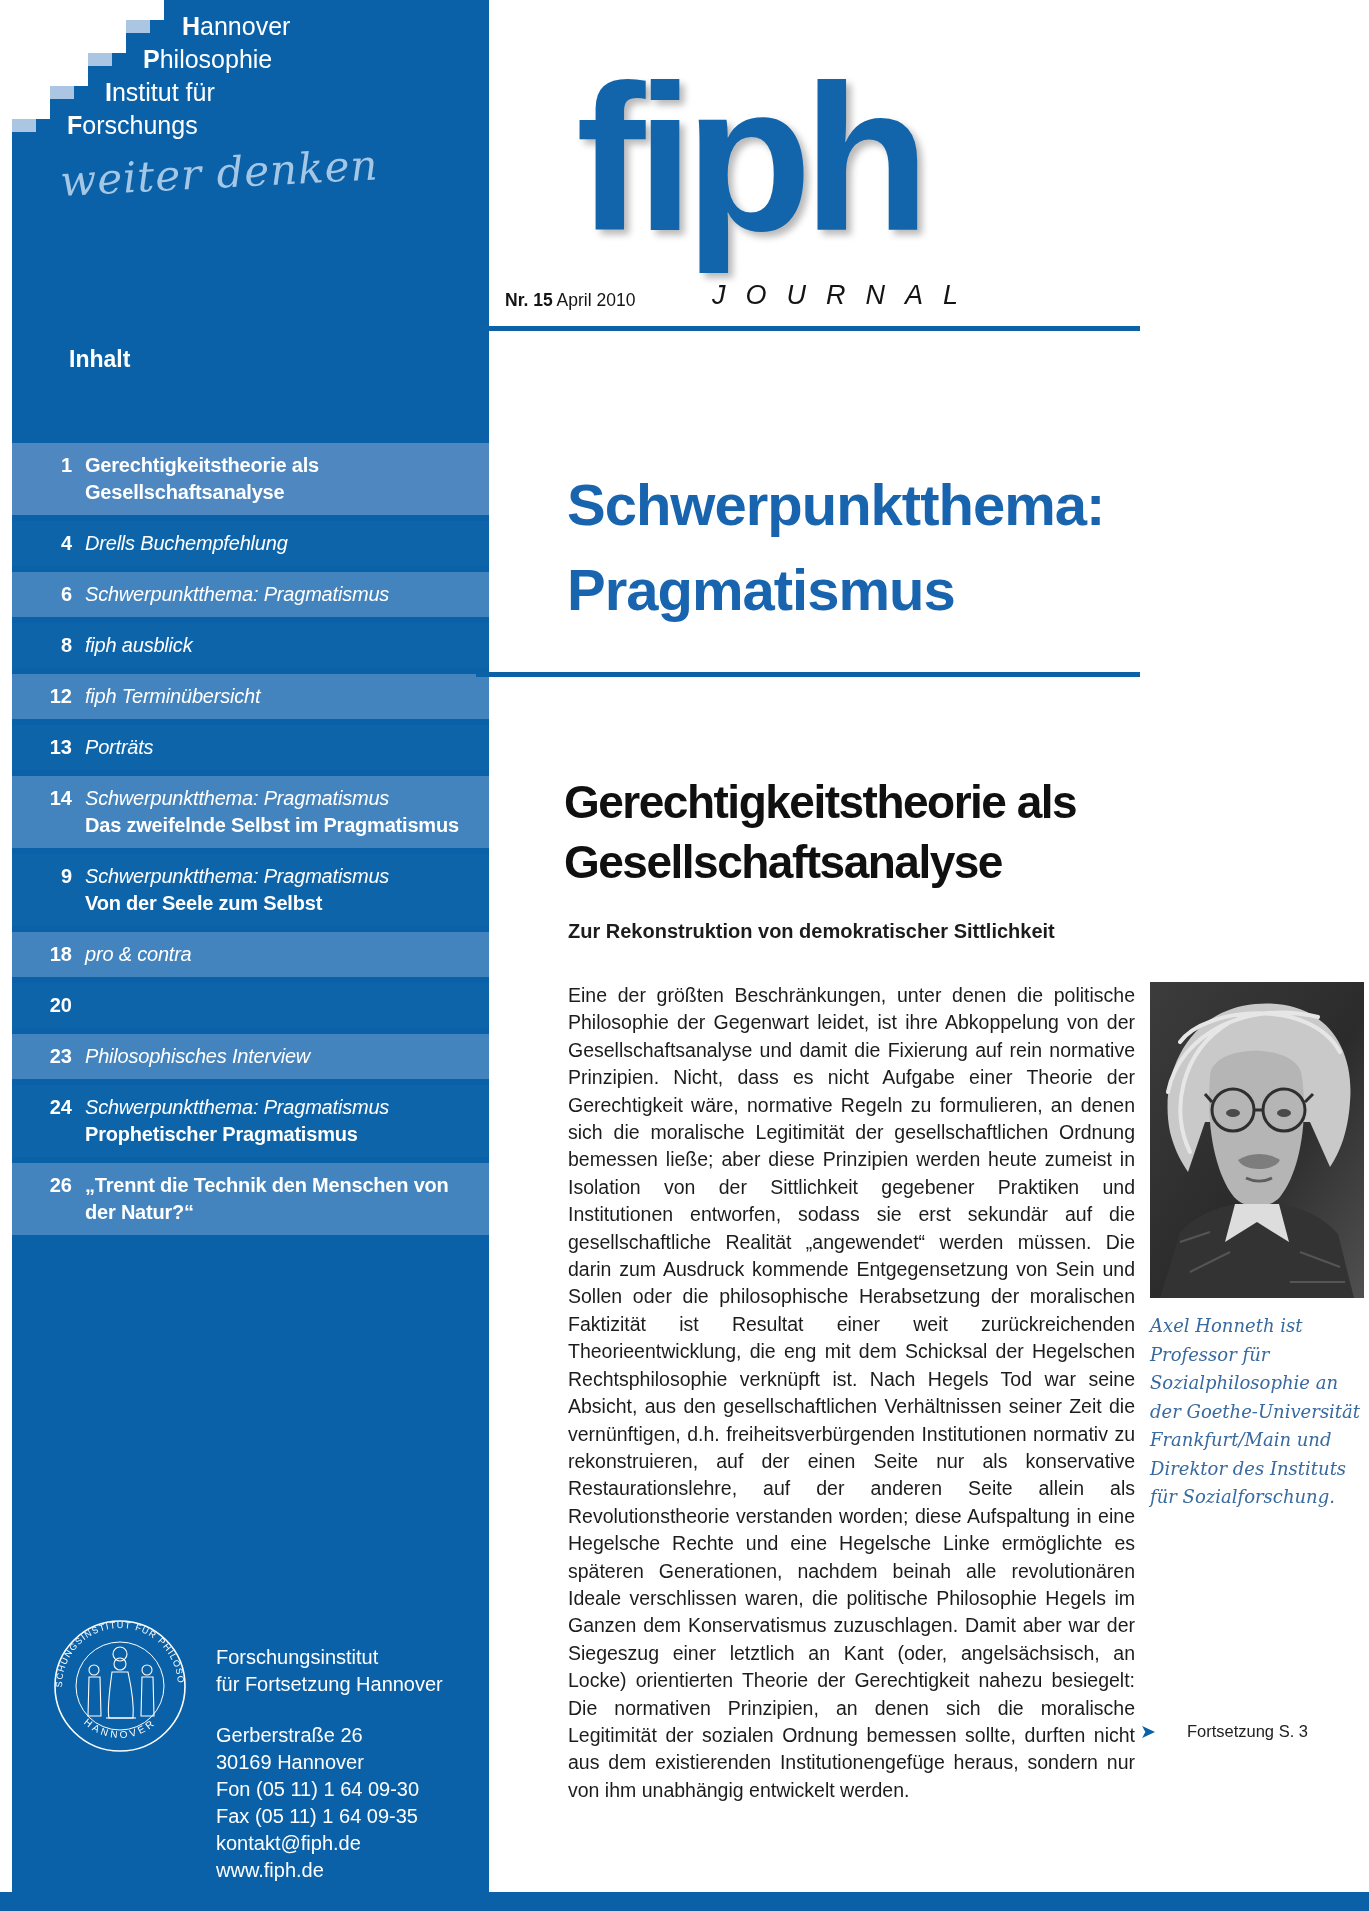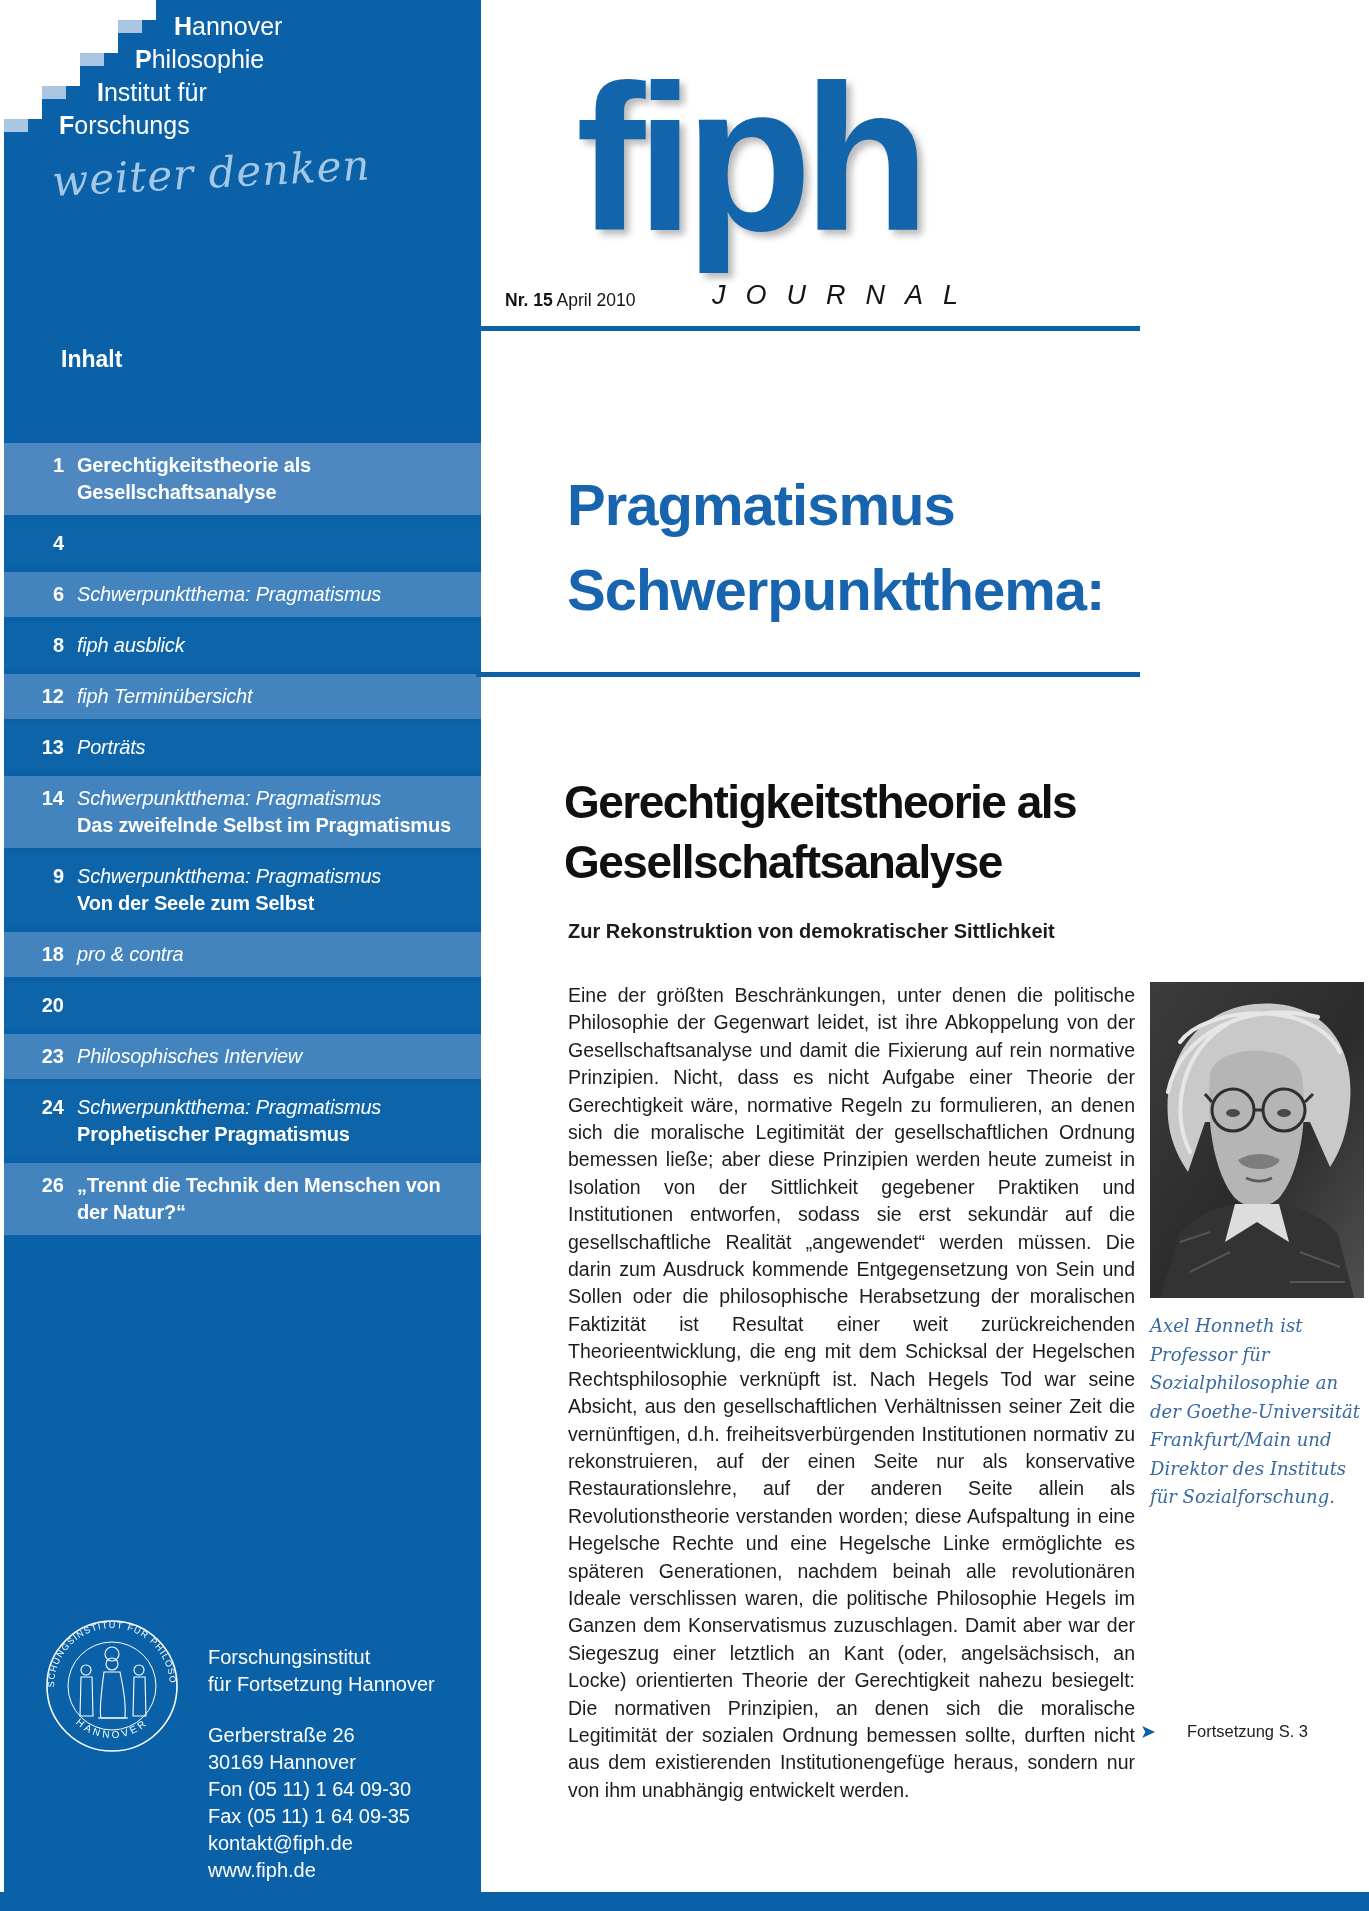--- a/index.html
+++ b/index.html
@@ -1,21 +1,21 @@
 <!DOCTYPE html>
 <html><head>
 <meta charset="utf-8">
 <style>
   html,body{margin:0;padding:0;}
   body{
     width:1369px;height:1911px;position:relative;background:#ffffff;
     font-family:"Liberation Sans",sans-serif;overflow:hidden;
   }
   
-  .sidebar{position:absolute;left:4px;top:0;width:477px;height:1911px;background:#0b61a8;}
+  .sidebar{position:absolute;left:12px;top:0;width:477px;height:1911px;background:#0b61a8;}
   .stairs{position:absolute;left:0;top:0;}
   .inst-line{position:absolute;color:#ffffff;font-size:25px;line-height:33px;white-space:nowrap;}
   .inst-line .initial{font-weight:700;}
   .inst-1{left:170px;top:10px;}
   .inst-2{left:131px;top:43px;}
   .inst-3{left:93px;top:76px;}
   .inst-4{left:55px;top:109px;}
   .tagline{
     position:absolute;left:48px;top:148px;width:340px;
     font-family:"DejaVu Serif",serif;font-style:italic;font-size:42px;
@@ -102,20 +102,23 @@
 
   <div class="toc">
     <div class="toc-row highlight">
       <div class="toc-num">1</div>
       <div class="toc-text">
           <div class="toc-sub">Gerechtigkeitstheorie als Gesellschaftsanalyse</div>
         </div>
     </div>
     <div class="toc-row dark">
       <div class="toc-num">4</div>
+      <div class="toc-text">
+          <div class="toc-title">Drells Buchempfehlung</div>
+        </div>
     </div>
     <div class="toc-row light">
       <div class="toc-num">6</div>
       <div class="toc-text">
           <div class="toc-title">Schwerpunktthema: Pragmatismus</div>
         </div>
     </div>
     <div class="toc-row dark">
       <div class="toc-num">8</div>
       <div class="toc-text">
@@ -217,22 +220,22 @@
 
 <div class="issue">
   <span class="no">Nr. 15</span>
   <span>April 2010</span>
 </div>
 <div class="rule rule-1"></div>
 <div class="logo-fiph">fiph</div>
 <div class="journal">JOURNAL</div>
 
 <div class="kicker">
+  <div>Schwerpunktthema:</div>
   <div>Pragmatismus</div>
-  <div>Schwerpunktthema:</div>
 </div>
 <div class="rule rule-2"></div>
 
 <div class="article-title">Gerechtigkeitstheorie als Gesellschaftsanalyse</div>
 <div class="article-subtitle">Zur Rekonstruktion von demokratischer Sittlichkeit</div>
 <div class="body-text">Eine der größten Beschränkungen, unter denen die politische Philosophie der Gegenwart leidet, ist ihre Abkoppelung von der Gesellschaftsanalyse und damit die Fixierung auf rein normative Prinzipien. Nicht, dass es nicht Aufgabe einer Theorie der Gerechtigkeit wäre, normative Regeln zu formulieren, an denen sich die moralische Legitimität der gesellschaftlichen Ordnung bemessen ließe; aber diese Prinzipien werden heute zumeist in Isolation von der Sittlichkeit gegebener Praktiken und Institutionen entworfen, sodass sie erst sekundär auf die gesellschaftliche Realität „angewendet“ werden müssen. Die darin zum Ausdruck kommende Entgegensetzung von Sein und Sollen oder die philosophische Herabsetzung der moralischen Faktizität ist Resultat einer weit zurückreichenden Theorieentwicklung, die eng mit dem Schicksal der Hegelschen Rechtsphilosophie verknüpft ist. Nach Hegels Tod war seine Absicht, aus den gesellschaftlichen Verhältnissen seiner Zeit die vernünftigen, d.h. freiheitsverbürgenden Institutionen normativ zu rekonstruieren, auf der einen Seite nur als konservative Restaurationslehre, auf der anderen Seite allein als Revolutionstheorie verstanden worden; diese Aufspaltung in eine Hegelsche Rechte und eine Hegelsche Linke ermöglichte es späteren Generationen, nachdem beinah alle revolutionären Ideale verschlissen waren, die politische Philosophie Hegels im Ganzen dem Konservatismus zuzuschlagen. Damit aber war der Siegeszug einer letztlich an Kant (oder, angelsächsisch, an Locke) orientierten Theorie der Gerechtigkeit nahezu besiegelt: Die normativen Prinzipien, an denen sich die moralische Legitimität der sozialen Ordnung bemessen sollte, durften nicht aus dem existierenden Institutionengefüge heraus, sondern nur von ihm unabhängig entwickelt werden.</div>
 
 <svg class="photo" width="214" height="316" viewBox="0 0 214 316">
   <defs>
     <linearGradient id="pbg" x1="0" y1="0" x2="1" y2="1">

